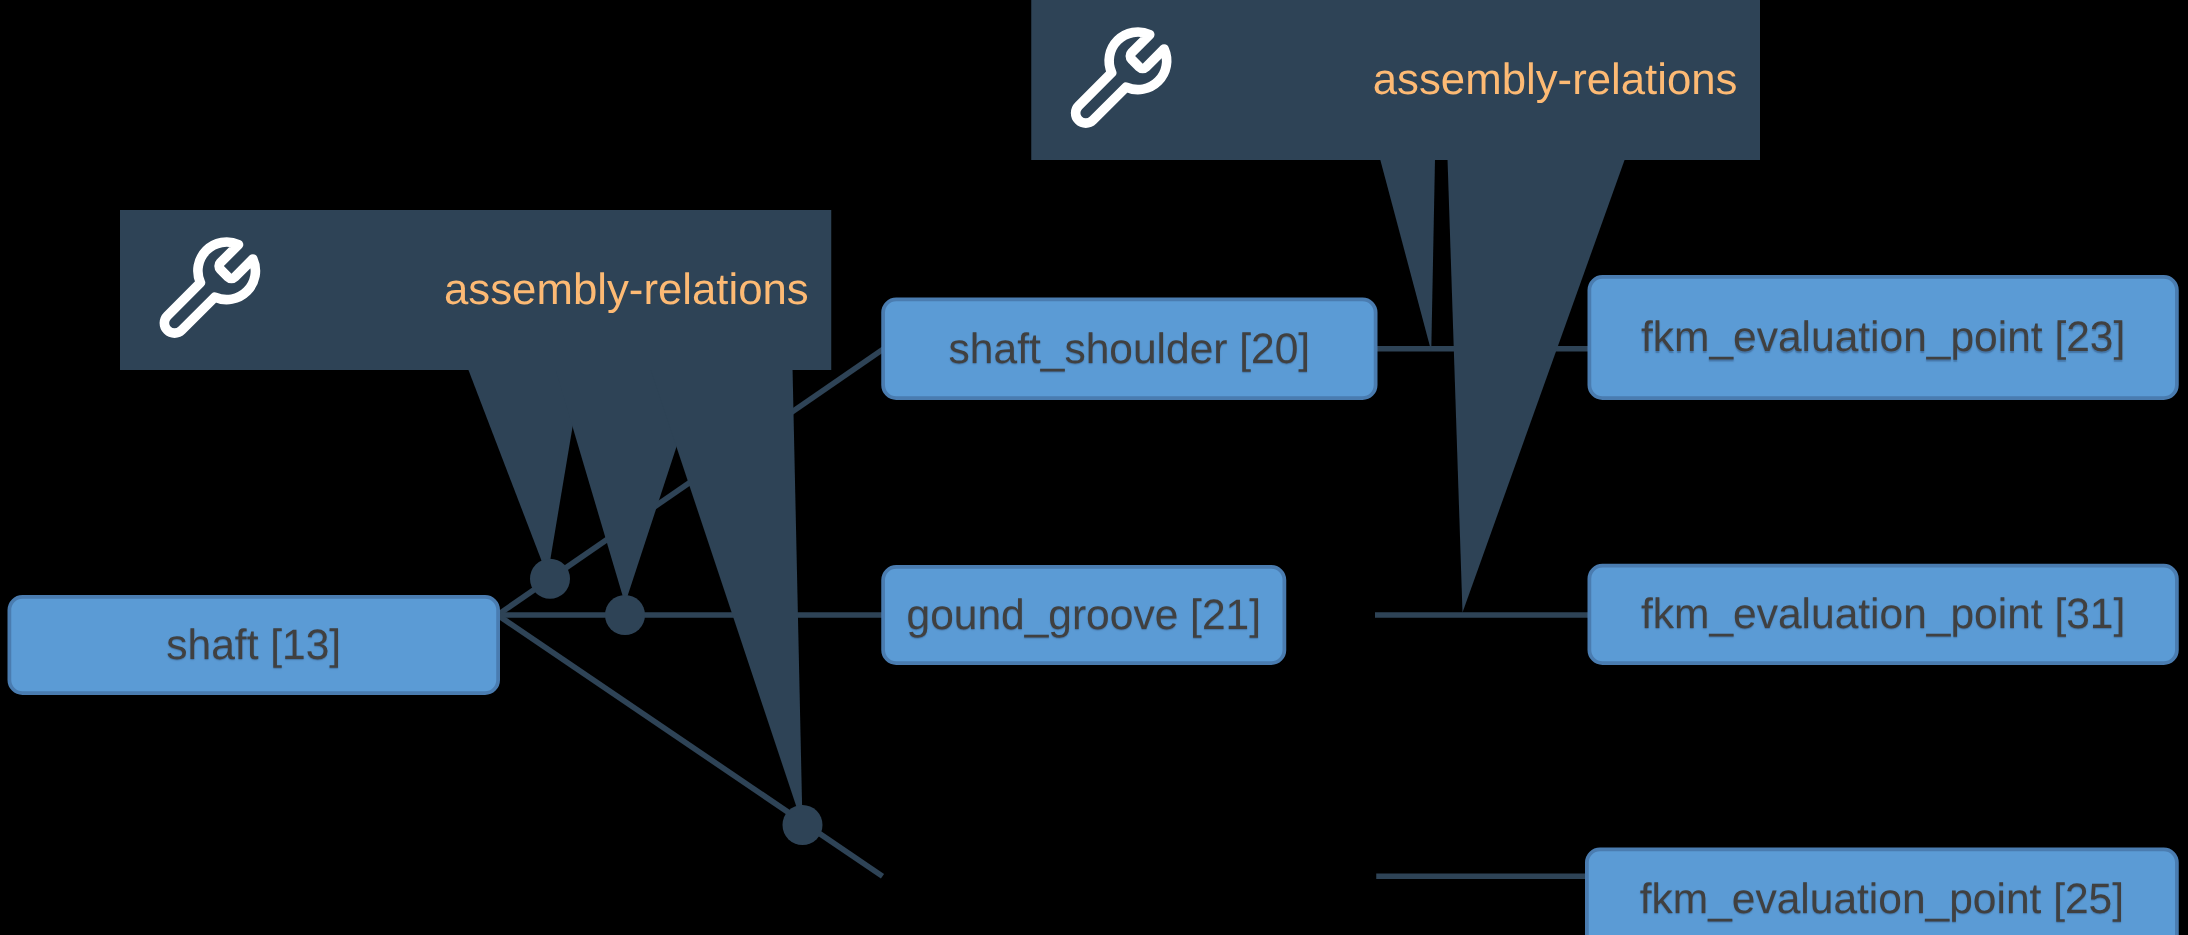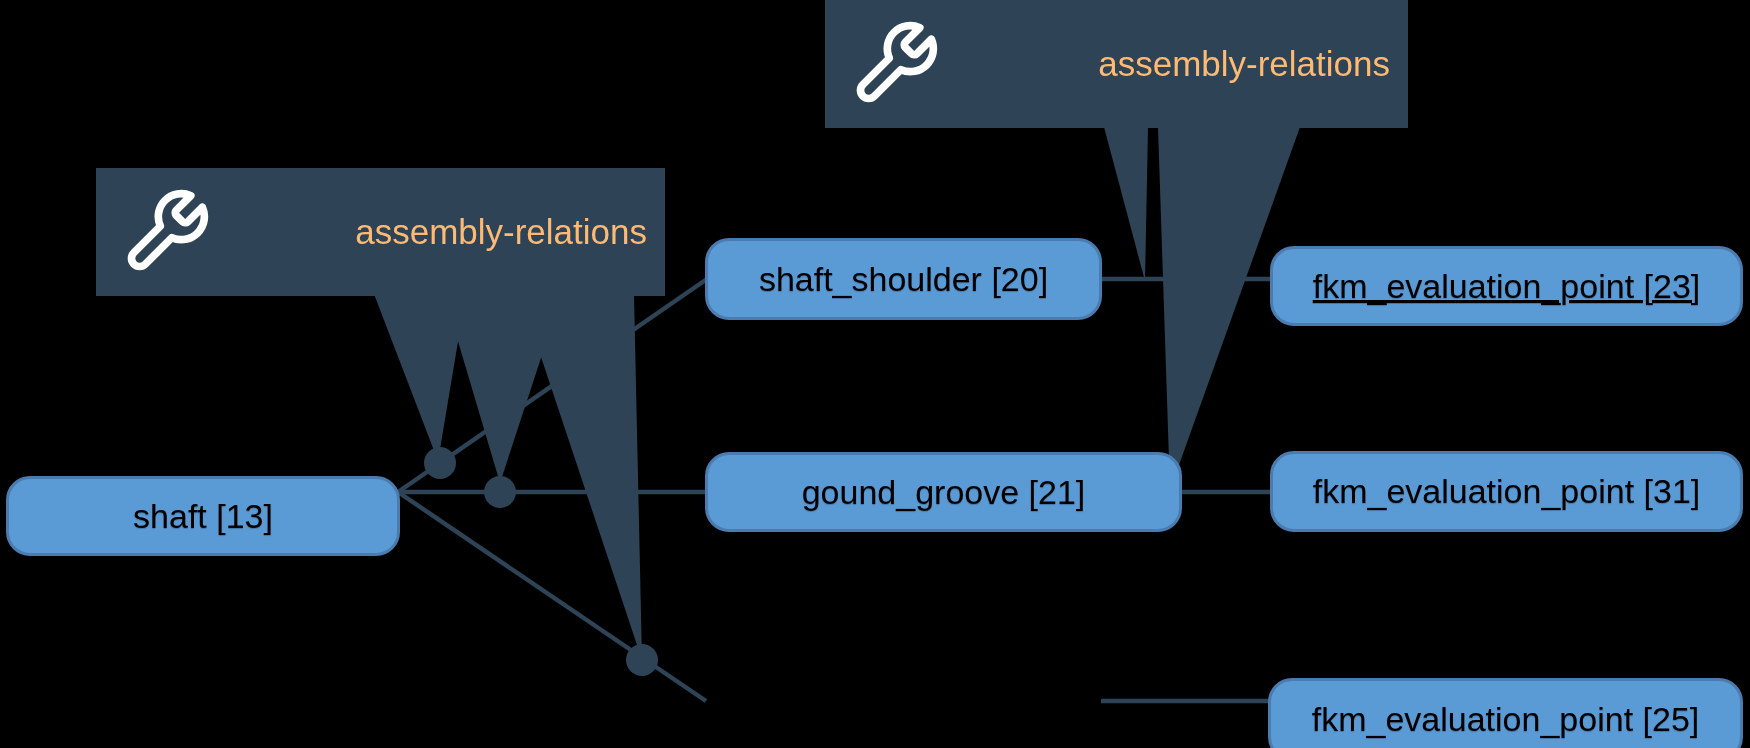--- a/index.html
+++ b/index.html
@@ -3,22 +3,22 @@
 <meta charset="utf-8">
 <style>
   html,body{margin:0;padding:0;background:#000;}
   .canvas{
     position:relative;width:1750px;height:748px;background:#000;
     font-family:"Liberation Sans",sans-serif;overflow:hidden;
   }
   .layer{position:absolute;left:0;top:0;}
   .node{
     position:absolute;display:flex;align-items:center;justify-content:center;
-    background:#5B9BD5;border:3px solid #4A7CB0;border-radius:24px;
-    color:#000000;font-size:34px;box-sizing:border-box;white-space:nowrap;
+    background:#5B9BD5;border:3px solid #4A7CB0;border-radius:12px;
+    color:#404040;font-size:34px;box-sizing:border-box;white-space:nowrap;
     text-shadow:0 1px 1px rgba(40,70,110,0.45);
   }
   .tooltip{
     position:absolute;display:flex;align-items:center;
     background:#2E4356;color:#fdba74;font-size:35px;box-sizing:border-box;
     padding:0 18px 0 24px;white-space:nowrap;
   }
   .tooltip .label{margin-left:auto;}
   .wrench{width:92px;height:92px;flex:0 0 auto;}
 </style>
@@ -45,24 +45,24 @@
       <circle cx="440" cy="463" r="16"></circle>
       <circle cx="500" cy="492" r="16"></circle>
       <circle cx="642" cy="660" r="16"></circle>
     </g>
   </svg>
 
   <div class="node" style="left:6px;top:452px;width:394px;height:80px;margin-top:24px;">shaft [13]</div>
 
   <div class="node" style="left:705px;top:238px;width:397px;height:82px;">shaft_shoulder [20]</div>
 
-  <div class="node" style="left:705px;top:452px;width:477px;height:80px;">gound_groove [21]</div>
+  <div class="node" style="left:705px;top:452px;width:324px;height:80px;">gound_groove [21]</div>
 
 
-  <div class="node" style="left:1270px;top:246px;width:473px;height:80px;text-decoration:underline;">fkm_evaluation_point [23]</div>
+  <div class="node" style="left:1270px;top:220px;width:473px;height:100px;">fkm_evaluation_point [23]</div>
 
   <div class="node" style="left:1270px;top:451px;width:473px;height:81px;">fkm_evaluation_point [31]</div>
 
   <div class="node" style="left:1268px;top:678px;width:475px;height:83px;">fkm_evaluation_point [25]</div>
 
   <div class="tooltip" style="left:96px;top:168px;width:569px;height:128px;">
     <svg class="wrench" viewBox="0 0 24 24" fill="none" stroke="#FFFFFF" stroke-width="2" stroke-linecap="round" stroke-linejoin="round">
       <path d="M14.7 6.3a1 1 0 0 0 0 1.4l1.6 1.6a1 1 0 0 0 1.4 0l3.77-3.77a6 6 0 0 1-7.94 7.94l-6.91 6.91a2.12 2.12 0 0 1-3-3l6.91-6.91a6 6 0 0 1 7.94-7.94l-3.76 3.76z"></path>
     </svg>
     <span class="label">assembly-relations</span>

